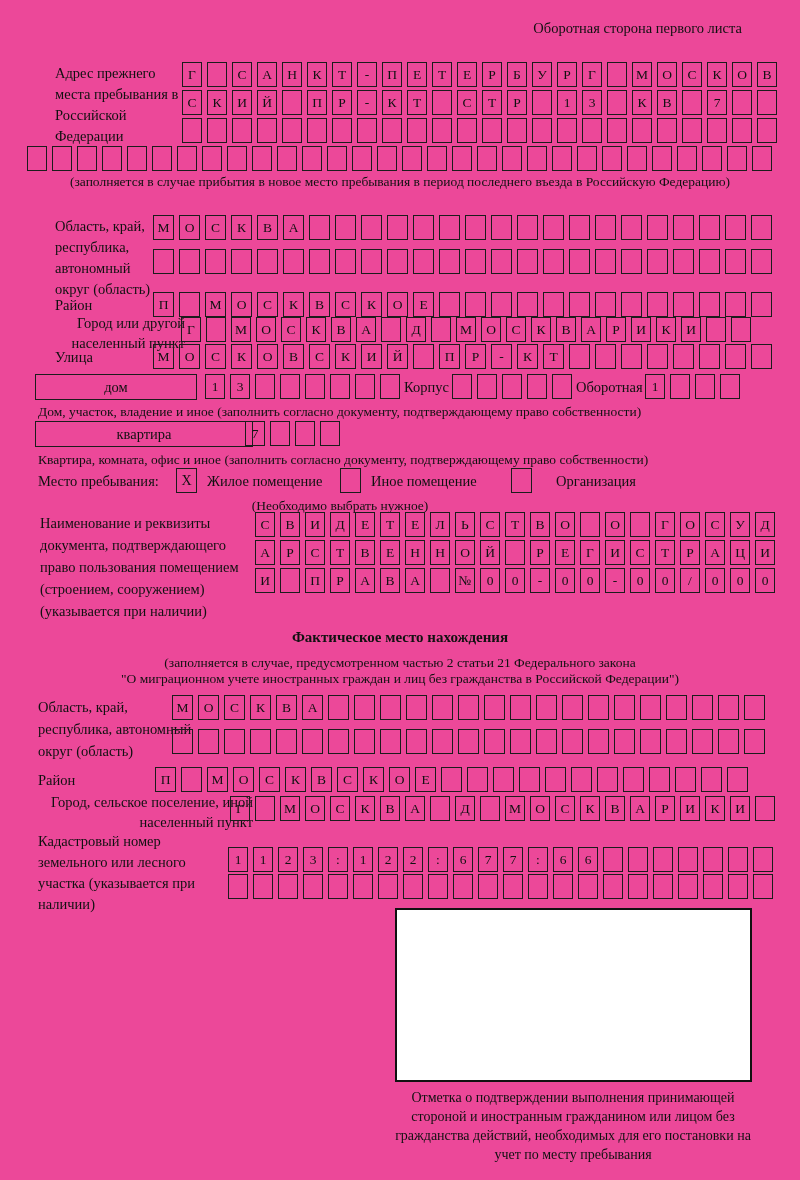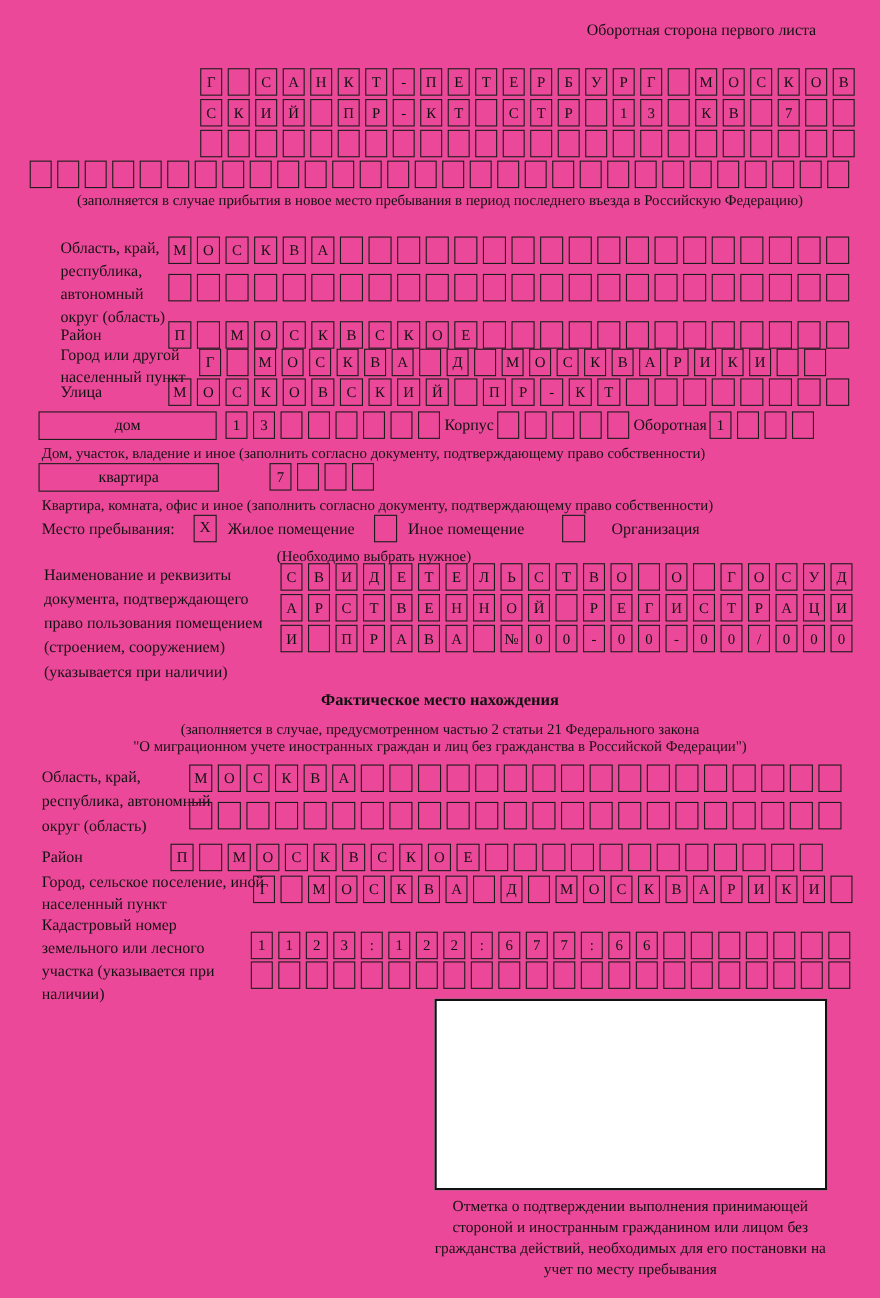--- a/index.html
+++ b/index.html
@@ -3,21 +3,21 @@
 <meta charset="utf-8">
 <style>
   html,body{margin:0;padding:0;background:#fff;}
   .page{
     position:relative;width:800px;height:1180px;background:#ec4899;
     font-family:"Liberation Serif","DejaVu Serif",serif;color:#111;
     overflow:hidden;
   }
   .abs{position:absolute;}
   .label{font-size:14.5px;line-height:21px;}
-  .lh20{line-height:20px;}
+  .lh20{line-height:20px;text-align:right;}
   .lh22{line-height:22px;}
   .caption{font-size:13.5px;line-height:16px;}
   .center{left:0;right:0;text-align:center;}
   .heading{font-weight:bold;font-size:15.5px;}
   .grid{position:absolute;display:flex;gap:5px;}
   .grid .cell{
     flex:none;width:20px;height:25px;box-sizing:border-box;
     border:1.8px solid #1c1c1c;display:flex;align-items:center;justify-content:center;
     font-size:13.5px;line-height:1;
   }
@@ -32,20 +32,21 @@
   }
   .bigbox{position:absolute;border:2px solid #111;box-sizing:border-box;background:#fff;}
 </style>
 </head>
 <body>
 
 <div class="page">
 
   <div class="abs caption" style="top:20px;right:58px;font-size:14.5px;">Оборотная сторона первого листа</div>
 
+  <div class="abs label" style="left:55px;top:63px;width:135px;">Адрес прежнего места пребывания в Российской Федерации</div>
   <div class="grid" style="left:182px;top:62px;">
       <span class="cell">Г</span>
       <span class="cell"></span>
       <span class="cell">С</span>
       <span class="cell">А</span>
       <span class="cell">Н</span>
       <span class="cell">К</span>
       <span class="cell">Т</span>
       <span class="cell">-</span>
       <span class="cell">П</span>
@@ -310,21 +311,21 @@
     </div>
   <div class="abs label" style="left:576px;top:377px;">Оборотная</div>
   <div class="grid" style="left:645px;top:374px;">
       <span class="cell">1</span>
       <span class="cell"></span>
       <span class="cell"></span>
       <span class="cell"></span>
     </div>
   <div class="abs caption" style="left:38px;top:404px;">Дом, участок, владение и иное (заполнить согласно документу, подтверждающему право собственности)</div>
 
-  <div class="widebox" style="left:35px;top:421px;width:164px;">квартира</div>
+  <div class="widebox" style="left:35px;top:421px;width:218px;">квартира</div>
   <div class="grid" style="left:245px;top:421px;">
       <span class="cell">7</span>
       <span class="cell"></span>
       <span class="cell"></span>
       <span class="cell"></span>
     </div>
   <div class="abs caption" style="left:38px;top:452px;">Квартира, комната, офис и иное (заполнить согласно документу, подтверждающему право собственности)</div>
 
   <div class="abs label" style="left:38px;top:471px;">Место пребывания:</div>
   <div class="checkbox" style="left:176px;top:468px;">X</div>

